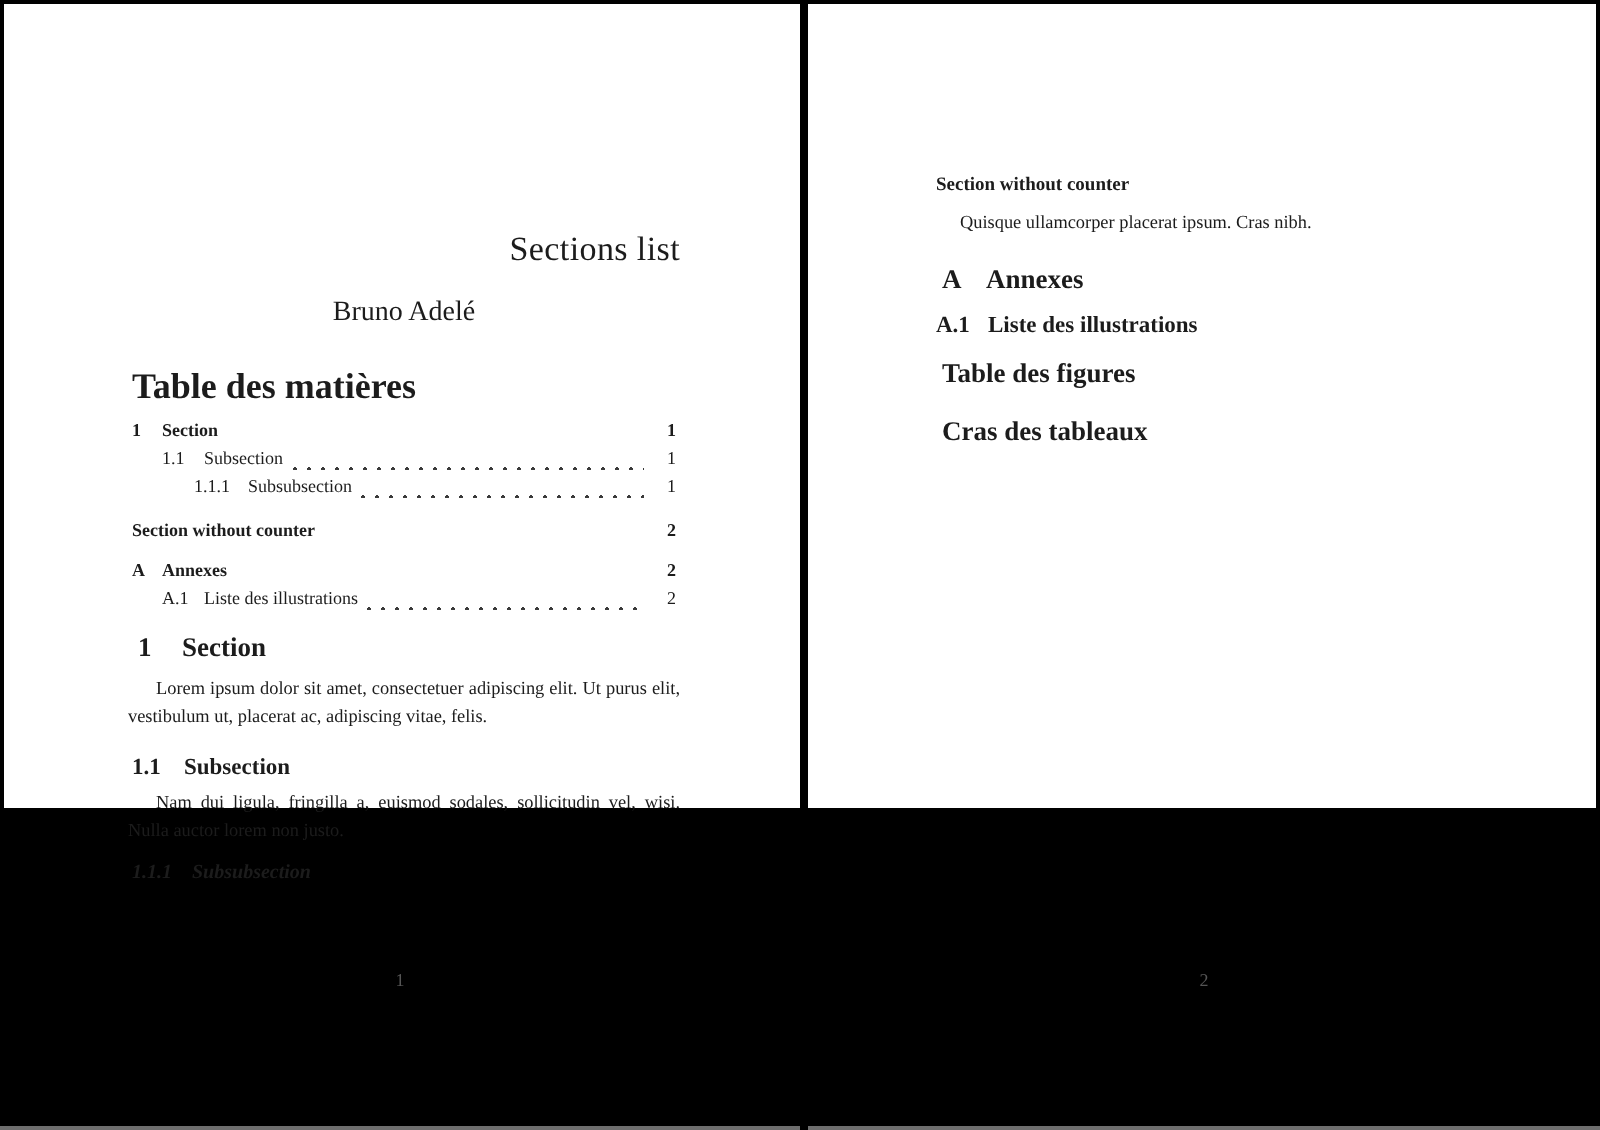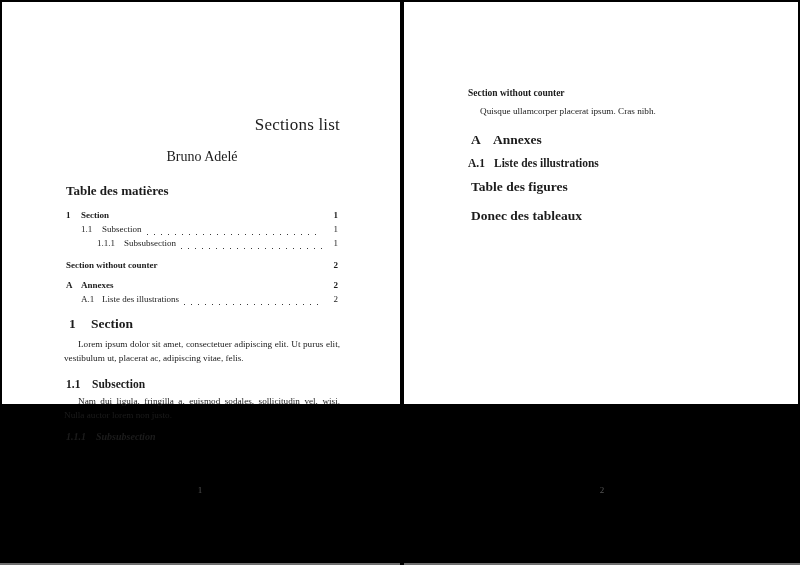--- a/index.html
+++ b/index.html
@@ -14,21 +14,21 @@
   .page{position:absolute;top:2px;height:402px;background:#fff;}
   .page-left{left:2px;width:398px;}
   .page-right{left:404px;width:394px;}
   .divider{position:absolute;left:400px;top:0;width:4px;height:565px;background:#000;}
 
   
   .doc-title{position:absolute;left:62px;width:276px;top:113px;text-align:right;font-size:17px;letter-spacing:.2px;}
   .doc-author{position:absolute;left:62px;width:276px;top:147px;text-align:center;font-size:14px;}
 
   
-  .toc-heading{position:absolute;left:64px;top:181px;font-size:13px;font-weight:bold;margin:0;}
+  .toc-heading{position:absolute;left:64px;top:181px;font-size:18px;font-weight:bold;margin:0;}
   .h1{position:absolute;left:67px;font-size:13.5px;font-weight:bold;white-space:nowrap;}
   .h1 .hnum{display:inline-block;min-width:22px;}
   .h2{position:absolute;left:64px;font-size:11.5px;font-weight:bold;white-space:nowrap;}
   .h2 .hnum{display:inline-block;min-width:26px;}
   .h3{position:absolute;left:64px;font-size:10px;font-weight:bold;white-space:nowrap;font-style:italic;}
   .h3 .hnum{display:inline-block;min-width:30px;}
   .h-starred{position:absolute;left:64px;font-size:9.5px;font-weight:bold;white-space:nowrap;}
 
   
   .toc-row{position:absolute;left:64px;width:272px;display:flex;align-items:flex-end;font-size:9px;line-height:12px;box-sizing:border-box;}
@@ -128,19 +128,19 @@
     <div class="h1" style="top:130px">
       <span class="hnum">A</span><span>Annexes</span>
     </div>
 
     <div class="h2" style="top:155px">
       <span class="hnum">A.1</span><span>Liste des illustrations</span>
     </div>
 
     <div class="h1" style="top:177px">Table des figures</div>
 
-    <div class="h1" style="top:206px">Donec des tableaux</div>
+    <div class="h1" style="top:206px">Cras des tableaux</div>
 
     <div class="folio">2</div>
   </div>
 
   <div class="divider"></div>
 </div>
 
 </body></html>

